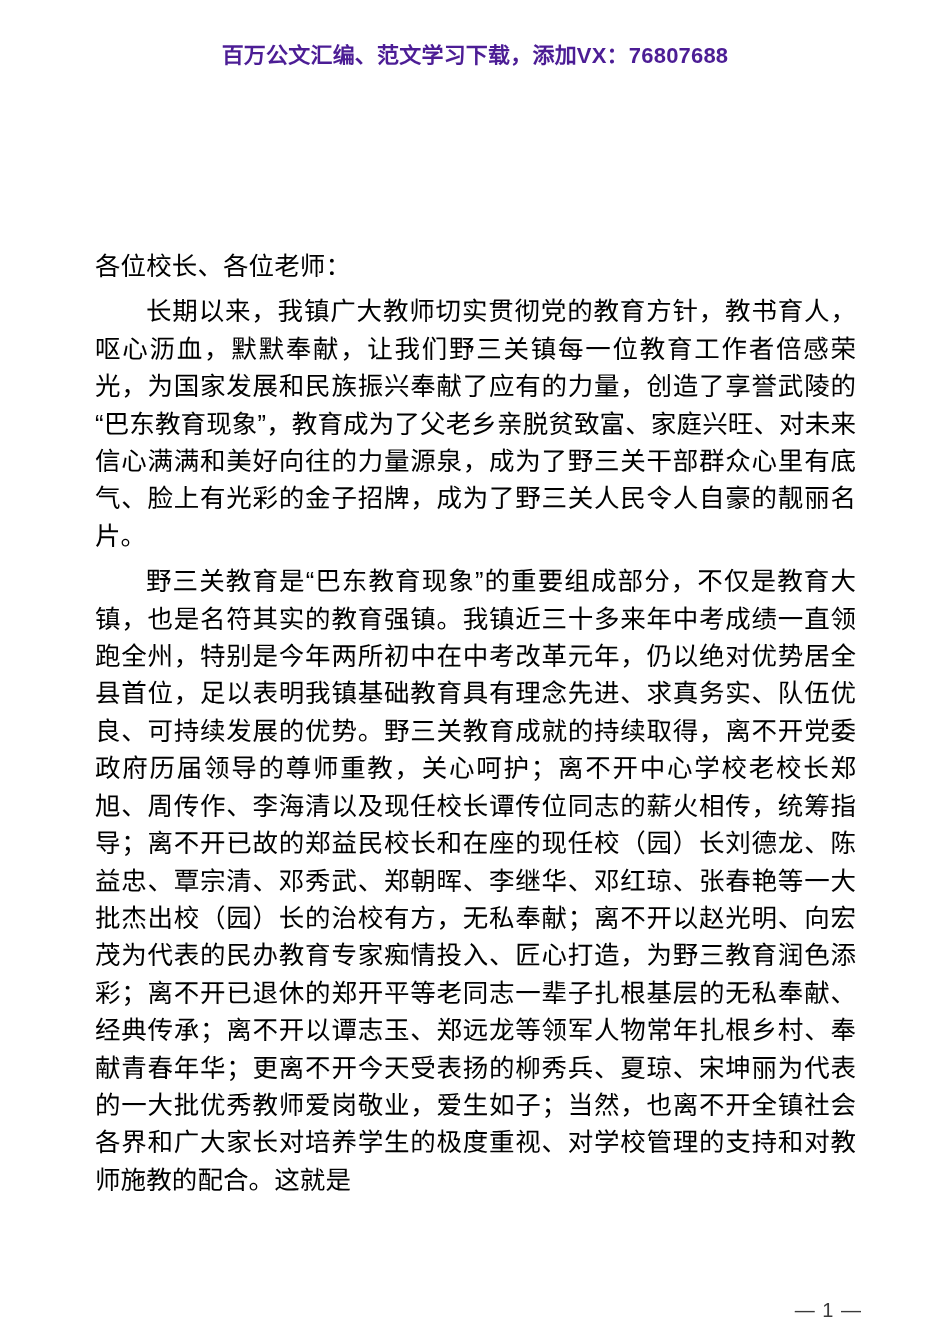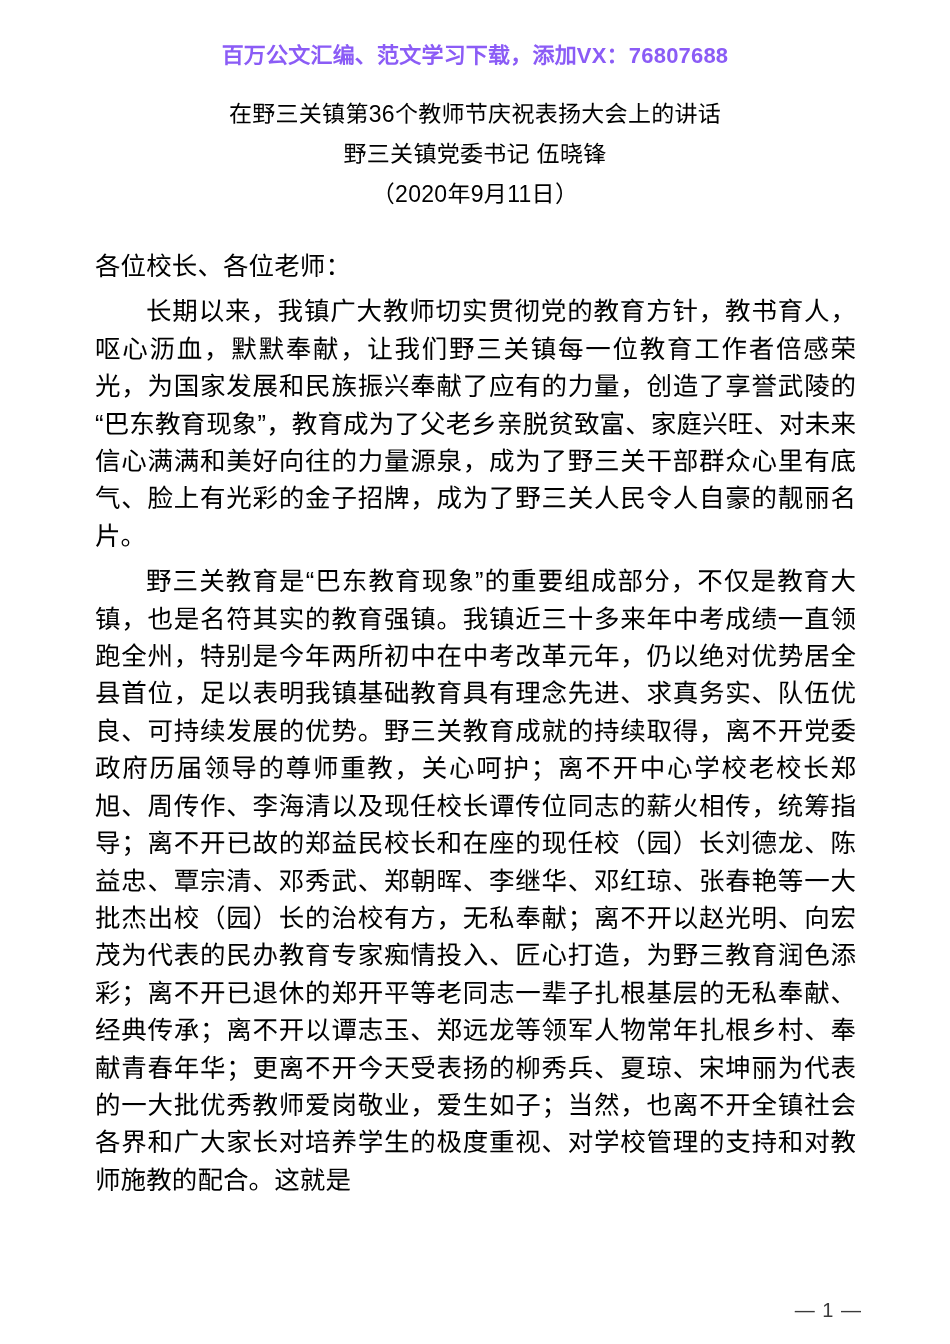--- a/index.html
+++ b/index.html
@@ -104,27 +104,22 @@
     line-height: 28px;
     color: #3a3a3a;
     letter-spacing: 1px;
   }
 </style>
 </head>
 <body>
 
 <div class="page">
 
-  <div class="promo-banner" style="color: #8b5cf6;">百万公文汇编、范文学习下载，添加VX：76807688</div>
+  <div class="promo-banner" style="color: #4c1d95;">百万公文汇编、范文学习下载，添加VX：76807688</div>
 
-  <div class="title-block">
-    <h1 class="doc-title">在野三关镇第36个教师节庆祝表扬大会上的讲话</h1>
-    <div class="doc-subtitle">野三关镇党委书记  伍晓锋</div>
-    <div class="doc-date">（2020年9月11日）</div>
-  </div>
 
   <div class="body-area">
     <p class="para salutation">各位校长、各位老师：</p>
     <p class="para indent">长期以来，我镇广大教师切实贯彻党的教育方针，教书育人，呕心沥血，默默奉献，让我们野三关镇每一位教育工作者倍感荣光，为国家发展和民族振兴奉献了应有的力量，创造了享誉武陵的“巴东教育现象”，教育成为了父老乡亲脱贫致富、家庭兴旺、对未来信心满满和美好向往的力量源泉，成为了野三关干部群众心里有底气、脸上有光彩的金子招牌，成为了野三关人民令人自豪的靓丽名片。</p>
     <p class="para indent">野三关教育是“巴东教育现象”的重要组成部分，不仅是教育大镇，也是名符其实的教育强镇。我镇近三十多来年中考成绩一直领跑全州，特别是今年两所初中在中考改革元年，仍以绝对优势居全县首位，足以表明我镇基础教育具有理念先进、求真务实、队伍优良、可持续发展的优势。野三关教育成就的持续取得，离不开党委政府历届领导的尊师重教，关心呵护；离不开中心学校老校长郑旭、周传作、李海清以及现任校长谭传位同志的薪火相传，统筹指导；离不开已故的郑益民校长和在座的现任校（园）长刘德龙、陈益忠、覃宗清、邓秀武、郑朝晖、李继华、邓红琼、张春艳等一大批杰出校（园）长的治校有方，无私奉献；离不开以赵光明、向宏茂为代表的民办教育专家痴情投入、匠心打造，为野三教育润色添彩；离不开已退休的郑开平等老同志一辈子扎根基层的无私奉献、经典传承；离不开以谭志玉、郑远龙等领军人物常年扎根乡村、奉献青春年华；更离不开今天受表扬的柳秀兵、夏琼、宋坤丽为代表的一大批优秀教师爱岗敬业，爱生如子；当然，也离不开全镇社会各界和广大家长对培养学生的极度重视、对学校管理的支持和对教师施教的配合。这就是</p>
   </div>
 
   <div class="page-footer">— 1 —</div>
 
 </div>

